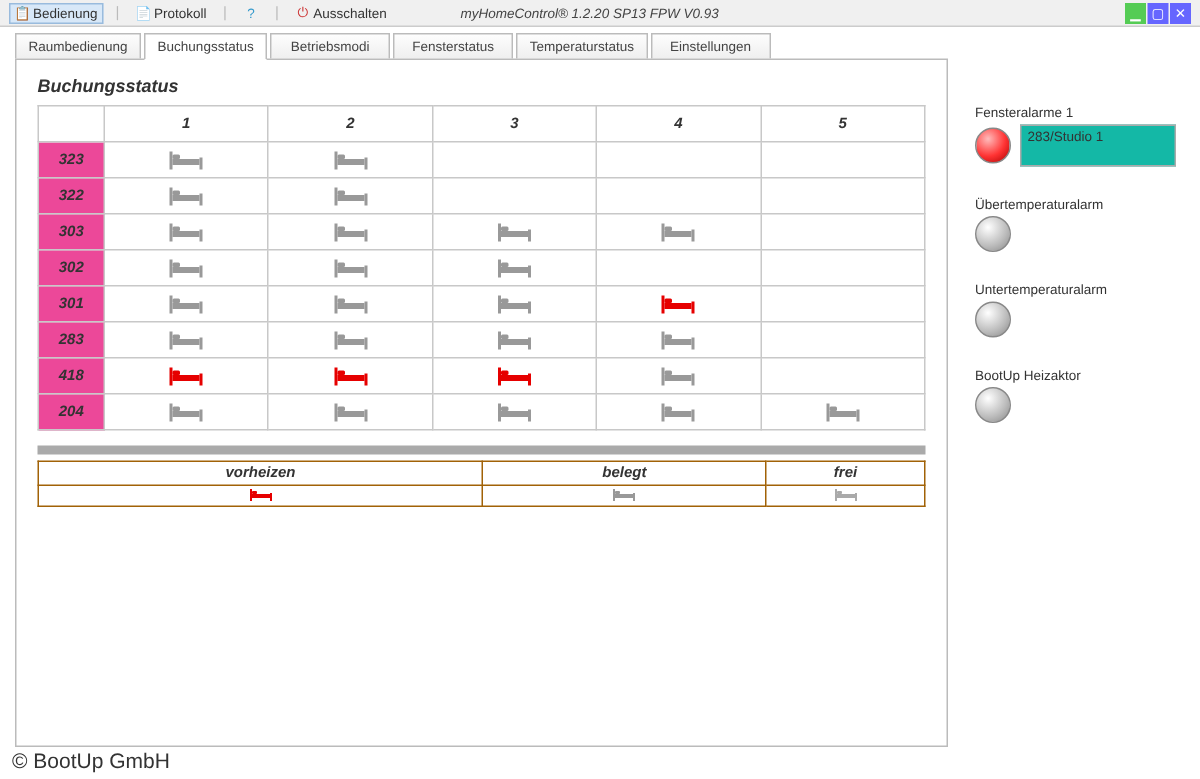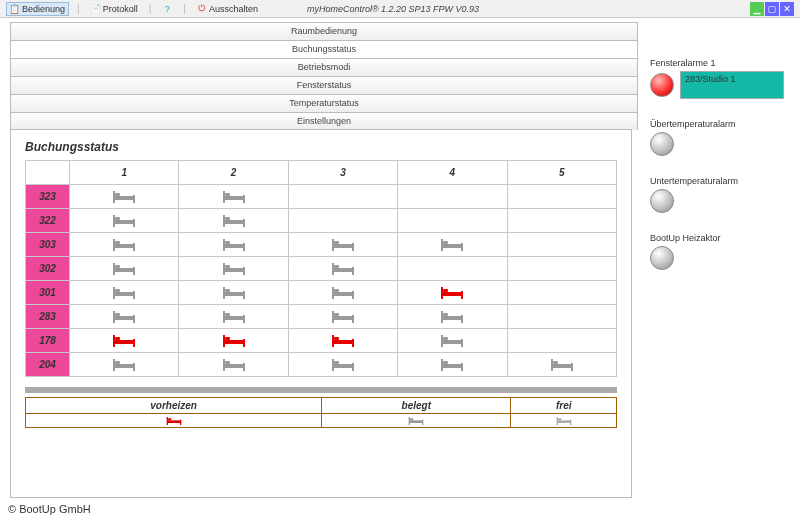--- a/index.html
+++ b/index.html
@@ -9,43 +9,43 @@
   .toolbar .btn.active { background: #d8e8f8; border: 1px solid #99bbdd; }
   .toolbar-icon { width: 10px; height: 10px; display: inline-flex; align-items: center; justify-content: center; }
   .title-center { margin-left: 40px; font-size: 9px; color: #444; font-style: italic; }
   .window-controls { margin-left: auto; display: flex; gap: 1px; }
   .window-controls .wc { width: 14px; height: 14px; display: flex; align-items: center; justify-content: center; font-size: 9px; color: #fff; cursor: pointer; }
   .wc-min { background: #5c5; }
   .wc-max { background: #66f; }
   .wc-close { background: #66f; }
   .content { display: flex; height: 480px; }
   .left-area { flex: 0 0 640px; display: flex; flex-direction: column; }
-  .tabs { display: flex; margin: 4px 0 0 10px; flex-direction: column; }
+  .tabs { display: flex; margin: 4px 0 0 10px; }
   .tab { border: 1px solid #bbb; border-bottom: none; background: linear-gradient(#fdfdfd,#eee); padding: 3px 8px; font-size: 9px; cursor: pointer; min-width: 80px; text-align: center; margin-right: 2px; height: 18px; color: #444; }
   .tab.active { background: #fff; font-weight: normal; border-bottom: 1px solid #fff; position: relative; z-index: 2; }
   .panel { border: 1px solid #bbb; margin: -1px 8px 0 10px; padding: 10px 14px; flex: 1; background: #fff; }
   .panel h2 { font-size: 12px; font-weight: bold; font-style: italic; margin-bottom: 6px; color: #333; }
   table.booking { border-collapse: collapse; width: 100%; }
   table.booking th, table.booking td { border: 1px solid #c8c8c8; text-align: center; height: 24px; font-size: 10px; }
   table.booking th { font-weight: bold; font-style: italic; background: #fff; }
   table.booking td.room { font-weight: bold; font-style: italic; background: #ec4899; width: 44px; }
   .bed { display: inline-block; vertical-align: middle; }
   .bed svg { display: block; }
   .legend-bar { height: 6px; background: #aaa; margin: 10px 0 4px 0; }
   table.legend { border-collapse: collapse; width: 100%; }
   table.legend th, table.legend td { border: 1px solid #a16207; text-align: center; font-size: 10px; height: 16px; font-style: italic; font-weight: bold; }
   table.legend td { font-weight: normal; font-style: normal; height: 14px; }
-  .right-area { flex: 1; padding: 40px 16px 0 10px; display: flex; flex-direction: column; gap: 20px; }
+  .right-area { flex: 1; padding: 40px 16px 0 10px; display: flex; flex-direction: column; gap: 20px; margin-top: 12px; }
   .alarm-block { display: flex; flex-direction: column; gap: 3px; }
   .alarm-row { display: flex; align-items: center; gap: 6px; }
   .alarm-label { font-size: 9px; color: #333; }
   .lamp { width: 24px; height: 24px; border-radius: 50%; border: 1px solid #888; background: radial-gradient(circle at 35% 30%, #fff, #bbb 60%, #888); }
   .lamp.red { background: radial-gradient(circle at 35% 30%, #ffbbbb, #ff3333 55%, #aa0000); }
   .textbox { flex: 1; height: 28px; border: 1px solid #aaa; padding: 2px 4px; font-size: 9px; background: #14b8a6; }
-  .footer { position: absolute; bottom: 4px; left: 8px; font-size: 11px; color: #333; }
+  .footer { position: absolute; bottom: 4px; left: 8px; font-size: 14px; color: #333; }
   .sep { color: #bbb; margin: 0 2px; }
 </style>
 </head>
 <body>
 
 <div class="toolbar">
   <div class="btn active">
     <span class="toolbar-icon">📋</span>
     <span>Bedienung</span>
   </div>
@@ -232,21 +232,21 @@
   </svg></span></td>
               <td><span class="bed"><svg width="24" height="14" viewBox="0 0 24 14">
     <rect x="1" y="1" width="2" height="12" fill="#999"></rect>
     <rect x="21" y="5" width="2" height="8" fill="#999"></rect>
     <rect x="3" y="6" width="18" height="4" fill="#999"></rect>
     <rect x="3" y="3" width="5" height="3" rx="1" fill="#999"></rect>
   </svg></span></td>
               <td></td>
             </tr>
             <tr>
-              <td class="room">178</td>
+              <td class="room">418</td>
               <td><span class="bed"><svg width="24" height="14" viewBox="0 0 24 14">
     <rect x="1" y="1" width="2" height="12" fill="#e60000"></rect>
     <rect x="21" y="5" width="2" height="8" fill="#e60000"></rect>
     <rect x="3" y="6" width="18" height="4" fill="#e60000"></rect>
     <rect x="3" y="3" width="5" height="3" rx="1" fill="#e60000"></rect>
   </svg></span></td>
               <td><span class="bed"><svg width="24" height="14" viewBox="0 0 24 14">
     <rect x="1" y="1" width="2" height="12" fill="#e60000"></rect>
     <rect x="21" y="5" width="2" height="8" fill="#e60000"></rect>
     <rect x="3" y="6" width="18" height="4" fill="#e60000"></rect>

